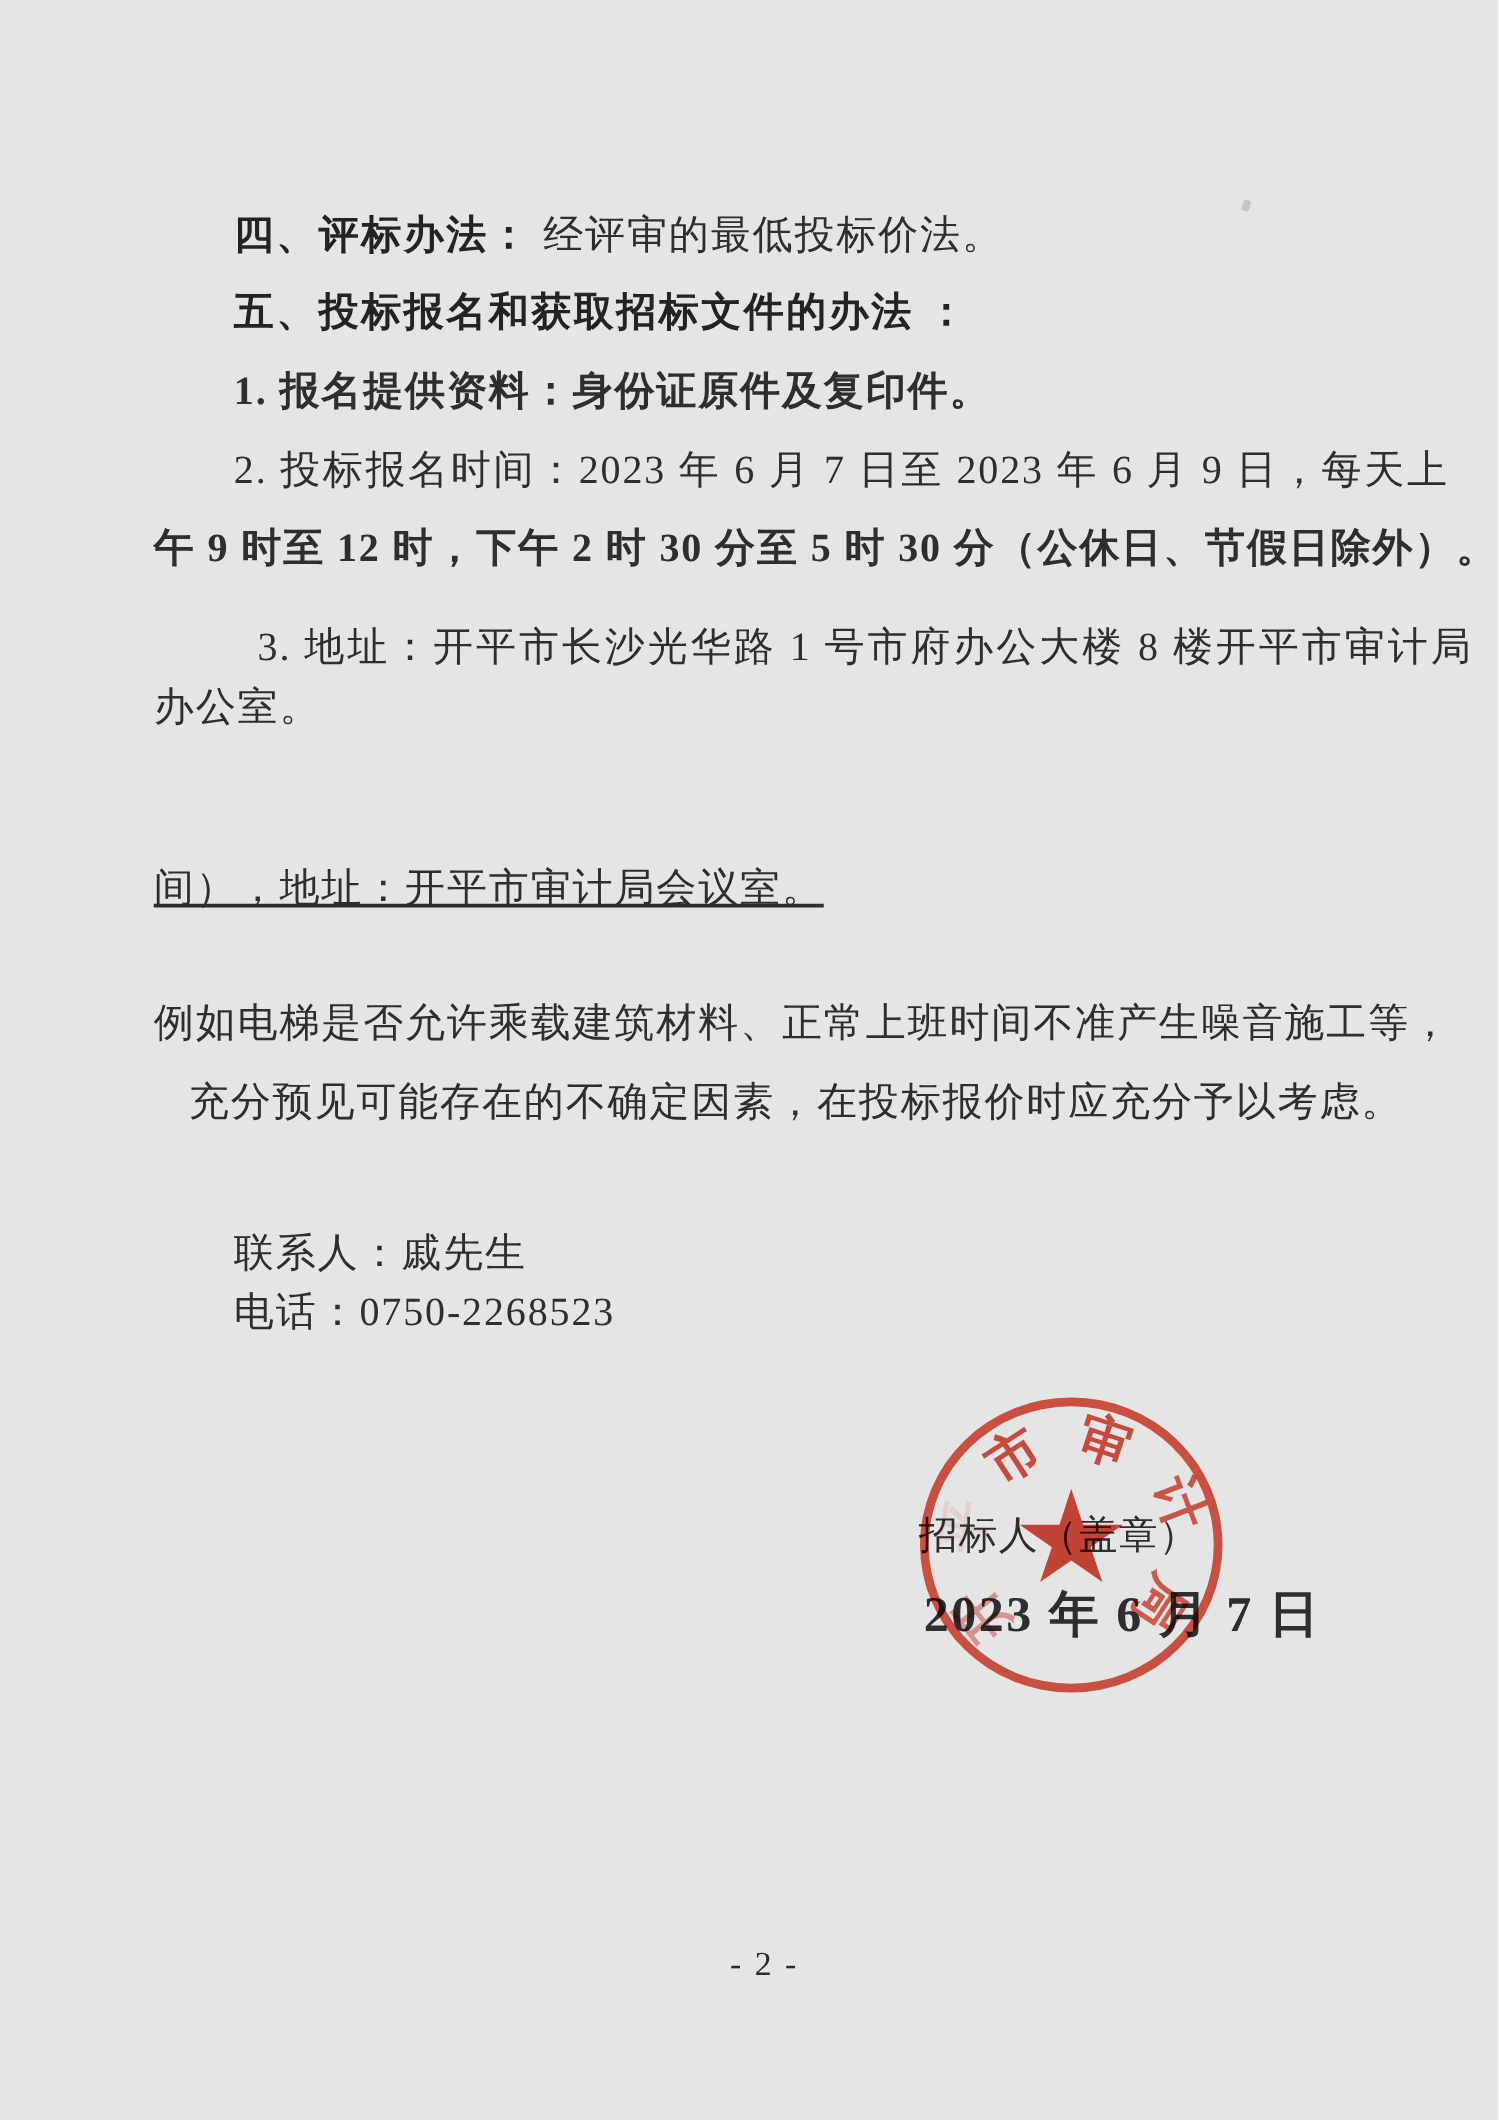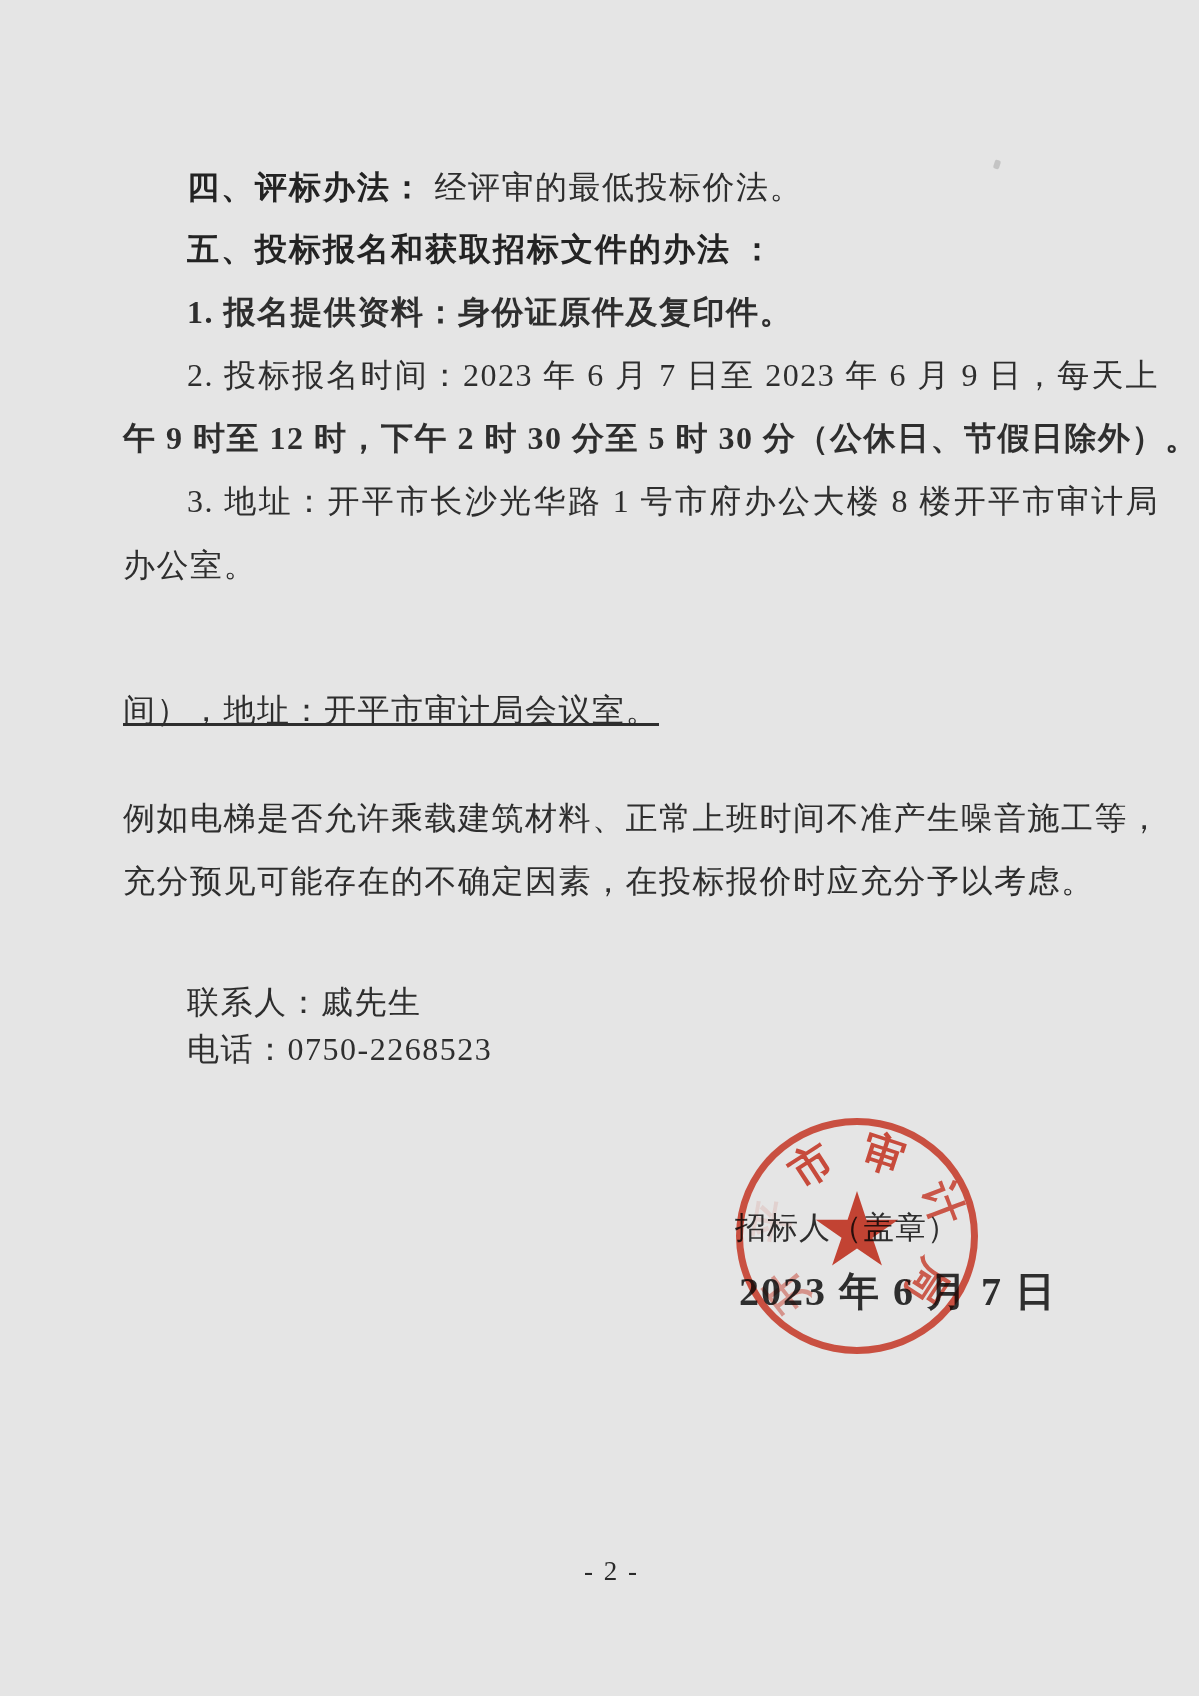--- a/index.html
+++ b/index.html
@@ -32,27 +32,27 @@
     text-align-last: justify;
   }
   .w-ind  { width: 972px; }
   .w-full { width: 1037px; }
 
   .l1  { top: 164px; }
   .l2  { top: 226px; }
   .l3  { top: 289px; font-weight: bold; }
   .l4  { top: 352px; }
   .l5  { top: 415px; font-weight: bold; }
-  .l6  { top: 478px; }
+  .l6  { top: 494px; margin-left: 19px; }
   .l7  { top: 542px; }
   .l8  { top: 605px; }
   .l9  { top: 687px; text-decoration: underline; }
   .l10 { top: 733px; }
   .l11 { top: 795px; }
-  .l12 { top: 858px; }
+  .l12 { top: 858px; margin-left: 28px; }
   .l13 { top: 979px; }
   .l14 { top: 1026px; }
   .l15 { top: 1205px; left: 735px; font-size: 31px; letter-spacing: 1px; }
   .l16 { top: 1269px; left: 739px; font-size: 40px; letter-spacing: 2px; font-weight: bold; }
 
   .footer {
     position: absolute;
     left: 0;
     top: 1556px;
     width: 1199px;

